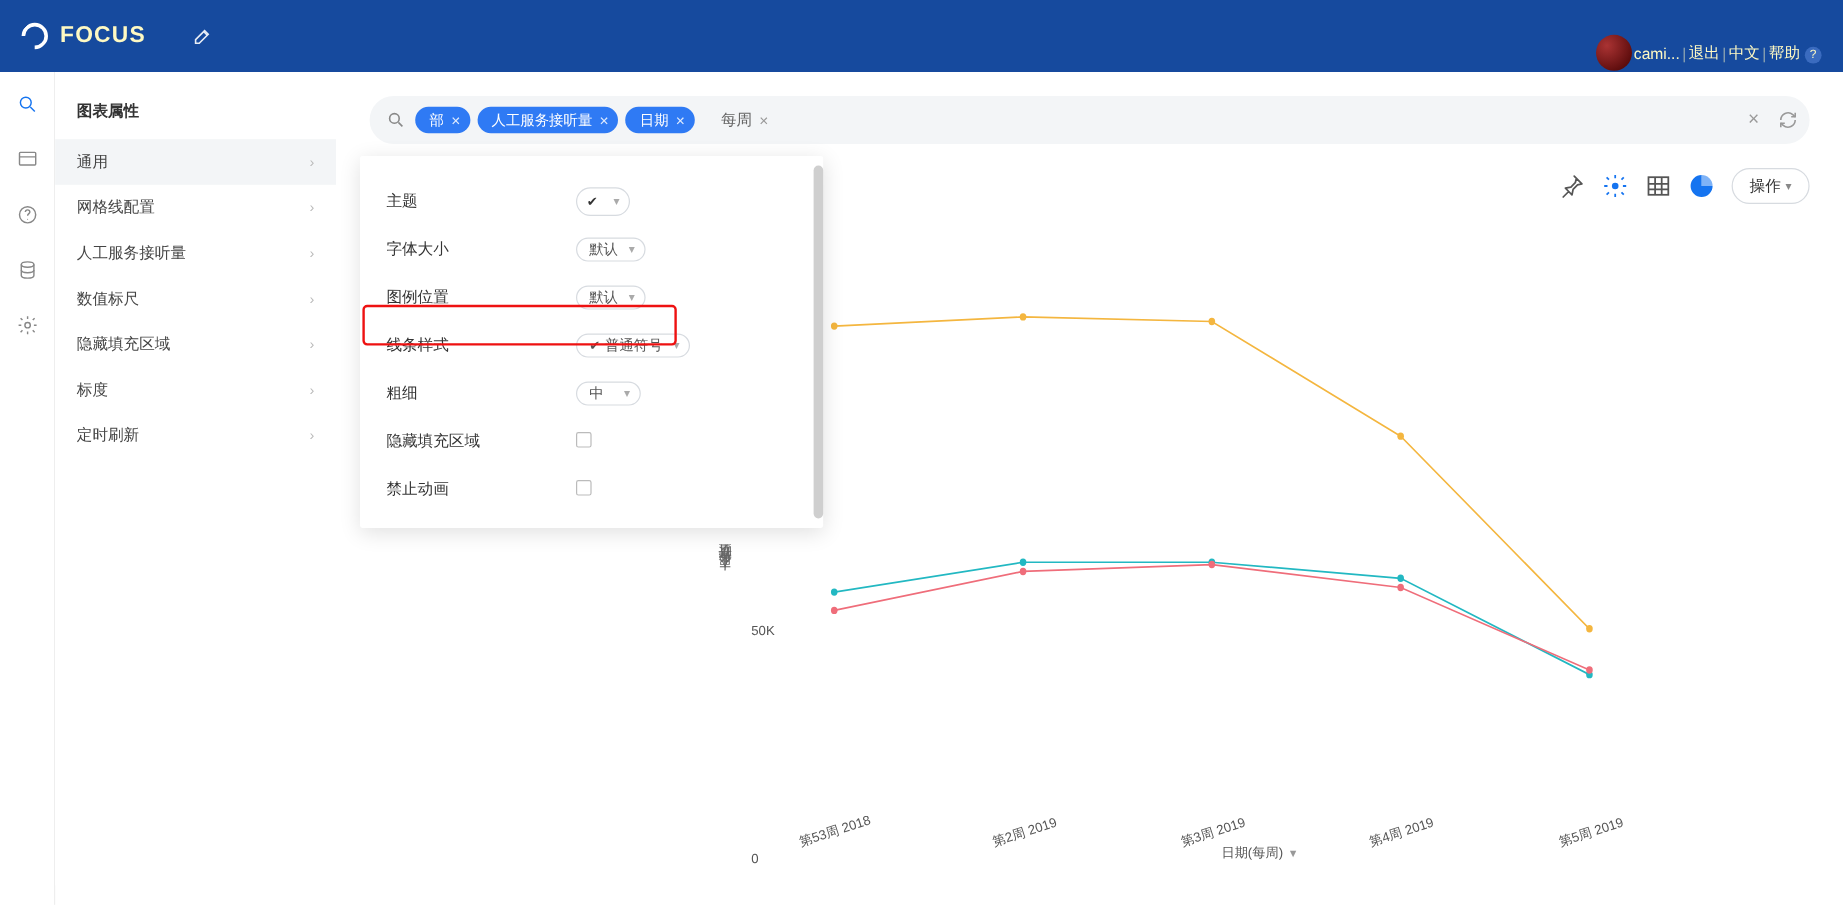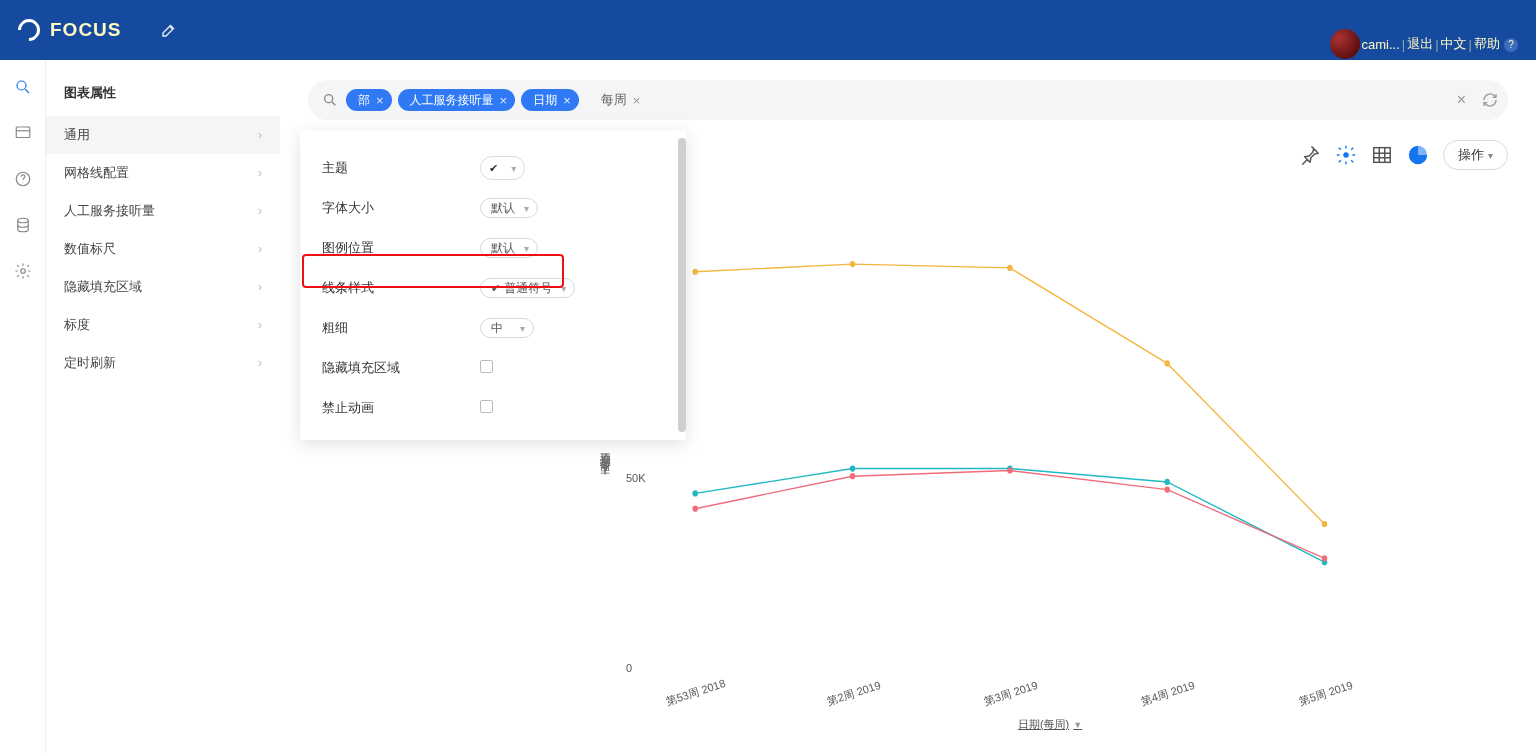--- a/index.html
+++ b/index.html
@@ -60,23 +60,23 @@
   .theme-swatch { display:inline-flex; border:1px solid #d7dbe0; border-radius:14px; height:24px; align-items:center; padding:0 22px 0 8px; position:relative;}
   .theme-swatch .chk { font-size:11px; margin-right:4px;}
   .theme-swatch .dd { position:absolute; right:8px; color:#aaa; font-size:10px; }
   .sw { width:16px; height:14px; }
   .cb { width:13px; height:13px; border:1px solid #bbb; border-radius:2px; display:inline-block; cursor:pointer; }
   .highlight-box { position:absolute; border:2px solid #e11; border-radius:4px; pointer-events:none; }
 
   
   .chart { position:absolute; left:324px; right:40px; top:180px; bottom:20px; }
   .ylabel-v { position:absolute; left:-6px; top:230px; font-size:11px; color:#666; writing-mode:vertical-rl; transform:rotate(180deg); letter-spacing:2px;}
-  .tick-y { position:absolute; left:22px; font-size:11px; color:#555; transform:translateY(-50%); }
+  .tick-y { position:absolute; left:22px; font-size:11px; color:#555; transform:translateY(-50%);margin-top:48px; }
   .tick-x { position:absolute; bottom:24px; font-size:11px; color:#555; transform:translateX(-50%) rotate(-18deg); transform-origin:left top; white-space:nowrap; }
-  .xlabel { position:absolute; bottom:2px; left:50%; transform:translateX(-50%); font-size:11px; color:#555;text-decoration:underline; }
+  .xlabel { position:absolute; bottom:16px; left:50%; transform:translateX(-50%); font-size:11px; color:#555; }
   .xlabel .dd { font-size:9px; color:#999; margin-left:4px;}
   svg.plot { position:absolute; left:44px; right:140px; top:0; bottom:56px; width:calc(100% - 184px); height:calc(100% - 56px); }
 </style>
 </head>
 <body>
 
 <div class="topnav">
   <div class="brand">
     <div class="brand-logo"></div>
     <div class="brand-text">FOCUS</div>

